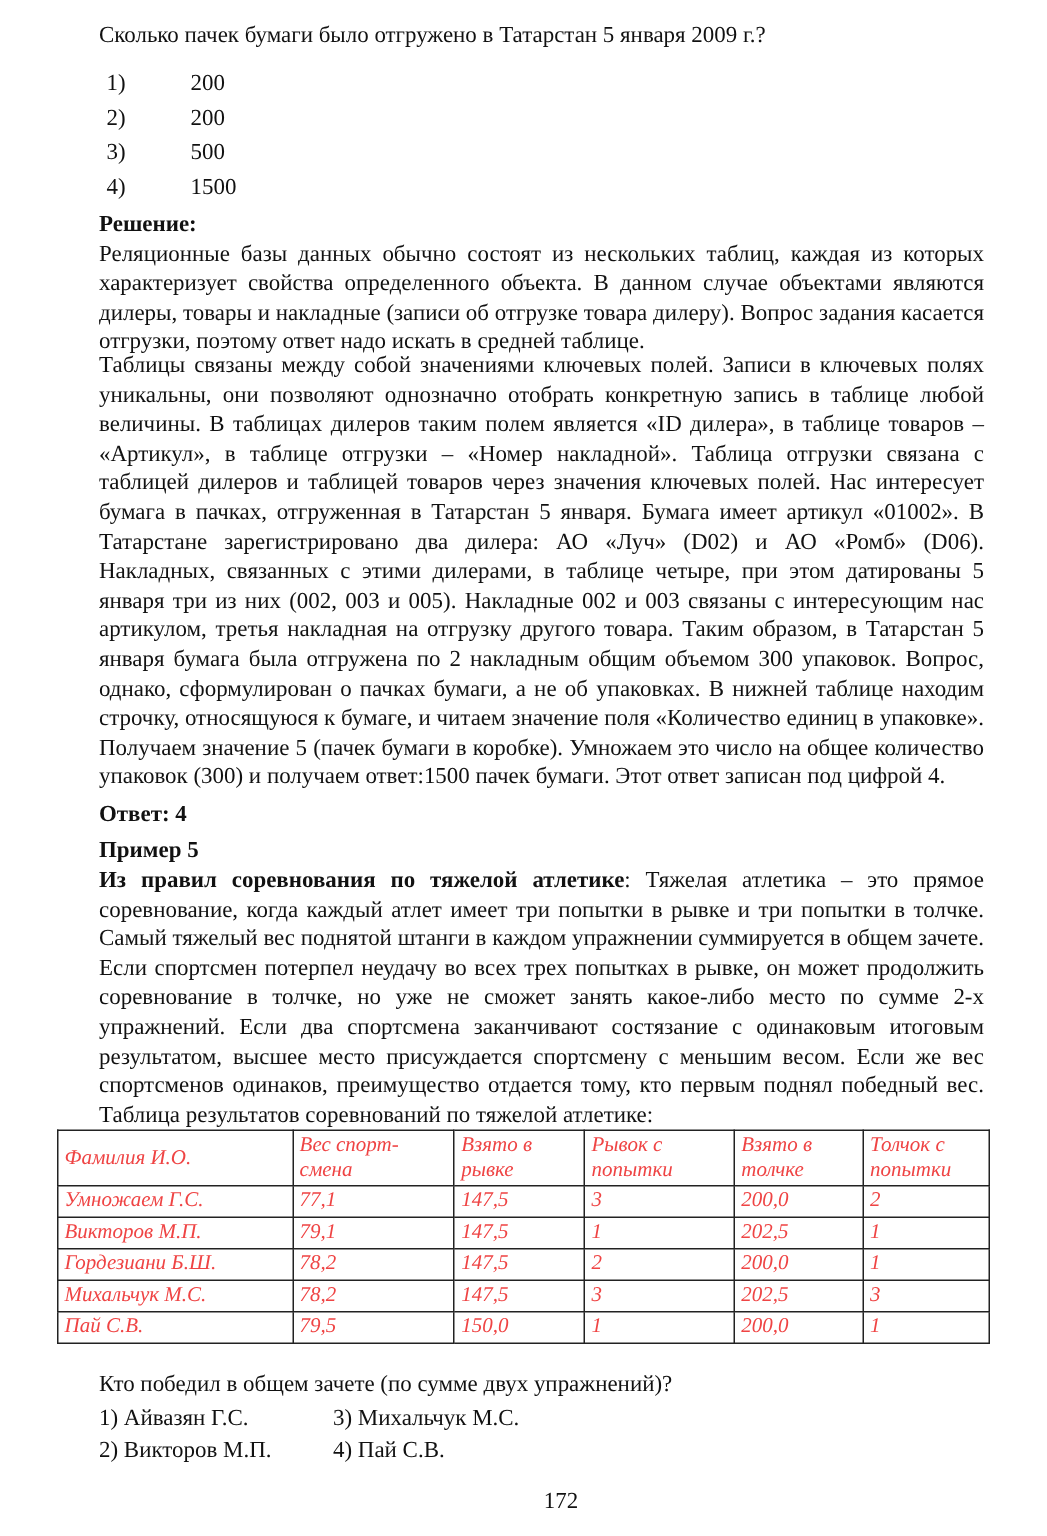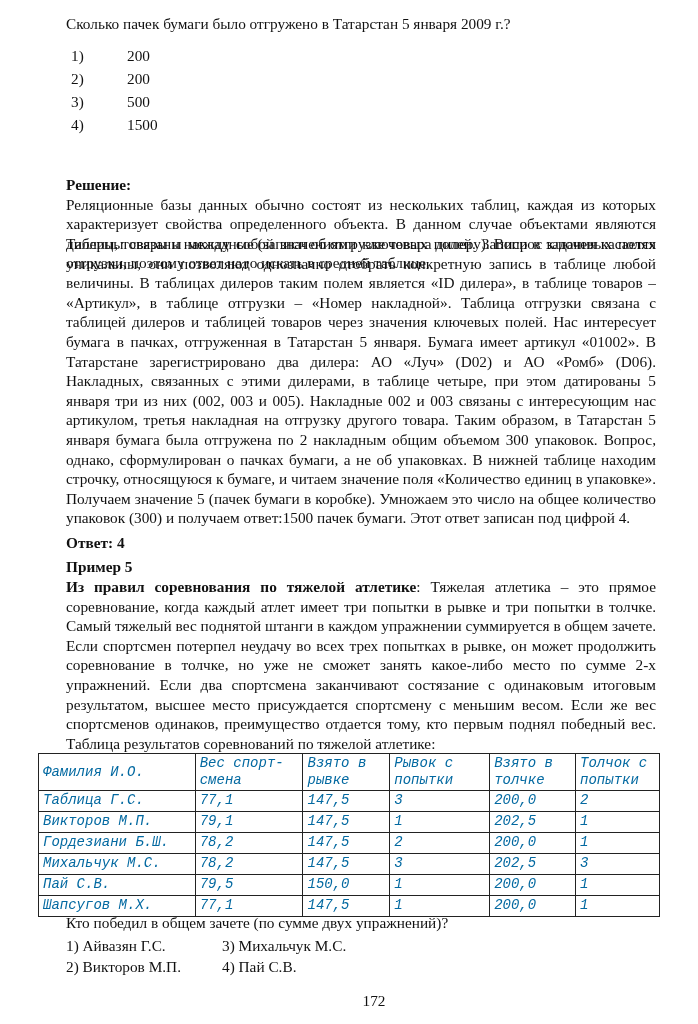--- a/index.html
+++ b/index.html
@@ -11,21 +11,21 @@
     .opts { position: absolute; left: 71px; top: 44px; }
     .opt { height: 23px; line-height: 23px; white-space: nowrap; }
     .opt .num { display: inline-block; width: 56px; }
     .block { position: absolute; left: 66px; width: 590px; line-height: 19.6px; text-align: justify; }
     .block p { margin: 0; }
     .bold { font-weight: bold; }
     .heading { position: absolute; left: 66px; font-weight: bold; white-space: nowrap; }
     table.results {
       position: absolute; left: 38px; top: 753px; width: 622px;
       border-collapse: collapse;
-      font-family: Liberation Mono, monospace; font-style: italic; font-size: 14px; color: #0369a1;
+      font-family: Liberation Serif, serif; font-style: italic; font-size: 14px; color: #ef4444;
     }
     table.results td, table.results th {
       border: 1px solid #222; padding: 0 4px; font-weight: normal; text-align: left; vertical-align: top;
       height: 20px; line-height: 19px;
     }
     table.results th { line-height: 17px; padding-top: 1px; padding-bottom: 1px; }
     table.results th.mid { vertical-align: middle; }
     .final-q { position: absolute; left: 66px; top: 914px; white-space: nowrap; }
     .answers { position: absolute; left: 66px; top: 935px; }
     .answers .row { height: 21px; line-height: 21px; white-space: nowrap; }
@@ -37,21 +37,21 @@
 
 <div class="q-title">Сколько пачек бумаги было отгружено в Татарстан 5 января 2009 г.?</div>
 
 <div class="opts">
   <div class="opt"><span class="num">1)</span><span>200</span></div>
   <div class="opt"><span class="num">2)</span><span>200</span></div>
   <div class="opt"><span class="num">3)</span><span>500</span></div>
   <div class="opt"><span class="num">4)</span><span>1500</span></div>
 </div>
 
-<div class="block" style="top:140px;margin-top:35px;">
+<div class="block" style="top:140px;">
   <p class="bold">Решение:</p>
   <p>Реляционные базы данных обычно состоят из нескольких таблиц, каждая из которых характеризует свойства определенного объекта. В данном случае объектами являются дилеры, товары и накладные (записи об отгрузке товара дилеру). Вопрос задания касается отгрузки, поэтому ответ надо искать в средней таблице.</p>
 </div>
 
 <div class="block" style="top:234px;">
   <p>Таблицы связаны между собой значениями ключевых полей. Записи в ключевых полях уникальны, они позволяют однозначно отобрать конкретную запись в таблице любой величины. В таблицах дилеров таким полем является «ID дилера», в таблице товаров – «Артикул», в таблице отгрузки – «Номер накладной». Таблица отгрузки связана с таблицей дилеров и таблицей товаров через значения ключевых полей. Нас интересует бумага в пачках, отгруженная в Татарстан 5 января. Бумага имеет артикул «01002». В Татарстане зарегистрировано два дилера: АО «Луч» (D02) и АО «Ромб» (D06). Накладных, связанных с этими дилерами, в таблице четыре, при этом датированы 5 января три из них (002, 003 и 005). Накладные 002 и 003 связаны с интересующим нас артикулом, третья накладная на отгрузку другого товара. Таким образом, в Татарстан 5 января бумага была отгружена по 2 накладным общим объемом 300 упаковок. Вопрос, однако, сформулирован о пачках бумаги, а не об упаковках. В нижней таблице находим строчку, относящуюся к бумаге, и читаем значение поля «Количество единиц в упаковке». Получаем значение 5 (пачек бумаги в коробке). Умножаем это число на общее количество упаковок (300) и получаем ответ:1500 пачек бумаги. Этот ответ записан под цифрой 4.</p>
 </div>
 
 <div class="heading" style="top:534px;">Ответ: 4</div>
 
@@ -73,21 +73,21 @@
   <tbody>
       <tr>
     <th class="mid">Фамилия И.О.</th>
     <th>Вес спорт-смена</th>
     <th>Взято в рывке</th>
     <th>Рывок с попытки</th>
     <th>Взято в толчке</th>
     <th>Толчок с попытки</th>
   </tr>
   <tr>
-    <td>Таблица Г.С.</td>
+    <td>Умножаем Г.С.</td>
         <td>77,1</td>
         <td>147,5</td>
         <td>3</td>
         <td>200,0</td>
         <td>2</td>
   </tr>
   <tr>
     <td>Викторов М.П.</td>
         <td>79,1</td>
         <td>147,5</td>
@@ -112,28 +112,20 @@
         <td>3</td>
   </tr>
   <tr>
     <td>Пай С.В.</td>
         <td>79,5</td>
         <td>150,0</td>
         <td>1</td>
         <td>200,0</td>
         <td>1</td>
   </tr>
-  <tr>
-    <td>Шапсугов М.Х.</td>
-        <td>77,1</td>
-        <td>147,5</td>
-        <td>1</td>
-        <td>200,0</td>
-        <td>1</td>
-  </tr>
 </tbody>
   </table>
 
 <div class="final-q">Кто победил в общем зачете (по сумме двух упражнений)?</div>
 
 <div class="answers">
   <div class="row">
     <span class="col">1) Айвазян Г.С.</span><span>3) Михальчук М.С.</span>
   </div>
   <div class="row">

